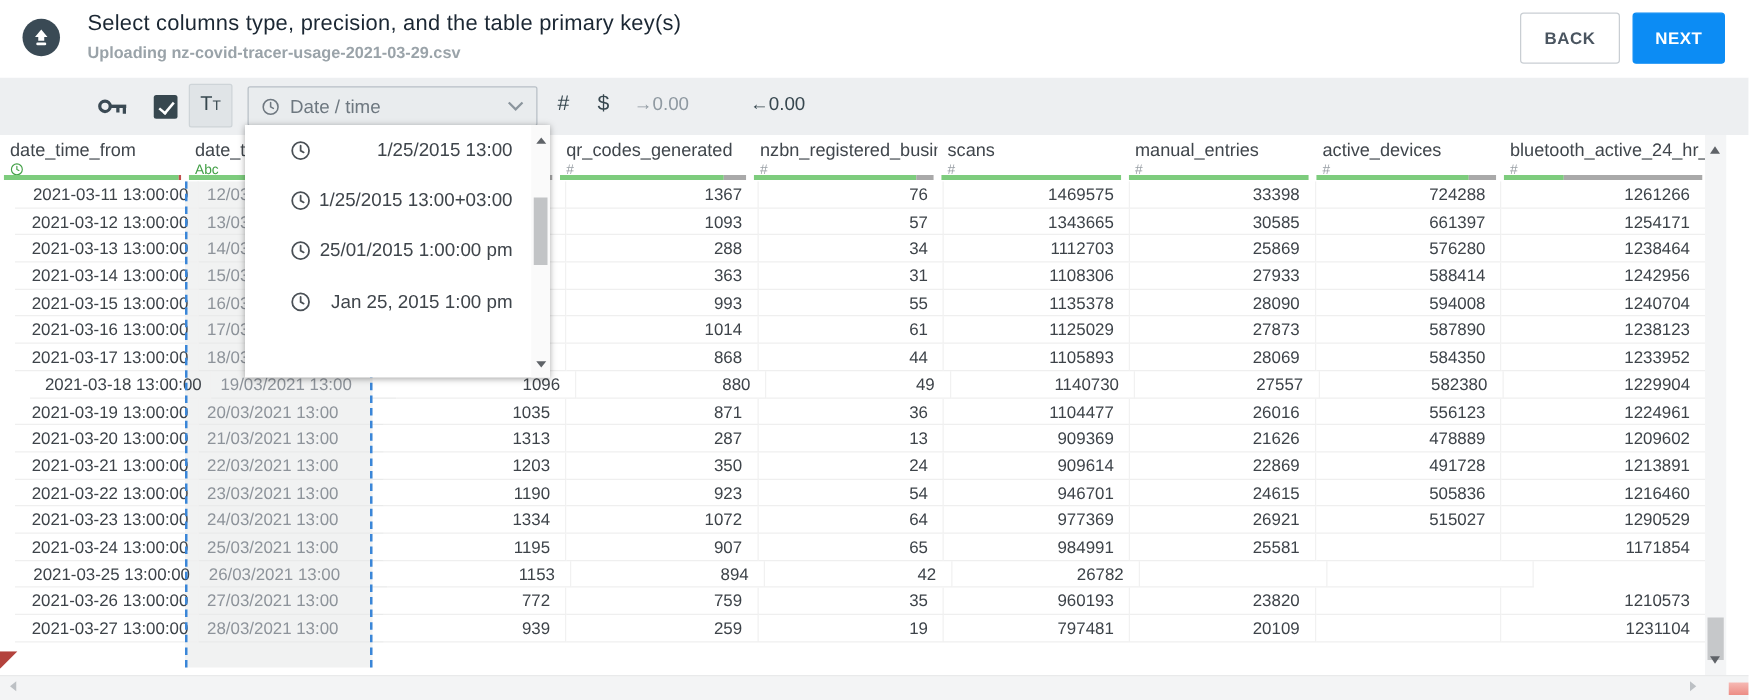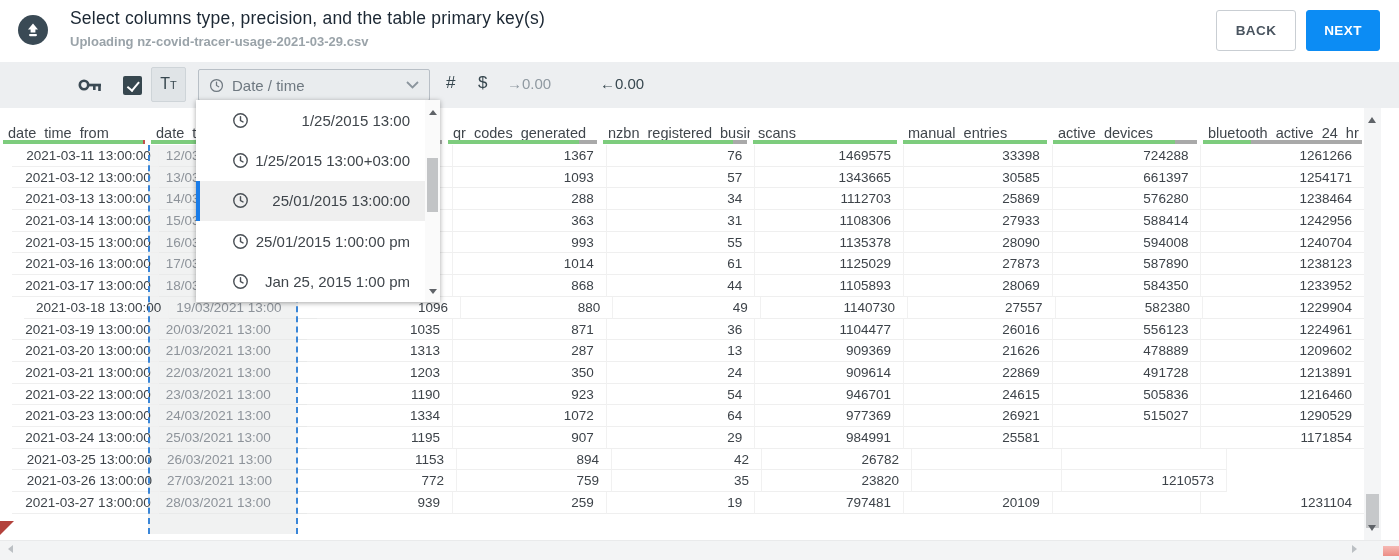--- a/index.html
+++ b/index.html
@@ -39,21 +39,21 @@
   .tb-hash{left:446px;}
   .tb-dollar{left:478px;}
   .tb-dec{position:absolute;top:13px;font-size:15px;}
   .tb-expand{left:507px;color:#8f99a1;}
   .tb-contract{left:600px;color:#37474f;}
 
   
   .table-area{position:absolute;left:0;top:108px;width:1365px;height:452px;background:#fff;}
   .col-headers{display:flex;height:32px;}
   .col-header{box-sizing:border-box;padding:5px 8px 0 8px;overflow:hidden;white-space:nowrap;}
-  .col-label{font-size:14.5px;color:#40464c;margin-top:12px;}
+  .col-label{font-size:14.5px;color:#40464c;}
   .col-type{height:13px;margin-top:1px;font-size:11px;line-height:12px;}
   .type-text{color:#43a047;font-weight:500;}
   .type-num{color:#9aa0a6;}
   .bar-row{display:flex;height:5px;}
   .bar-wrap{box-sizing:border-box;padding:0 3px;}
   .bar{height:4px;display:flex;overflow:hidden;}
   .bar div{height:100%;}
   .body{position:relative;height:395px;overflow:hidden;}
   .sel-bg{position:absolute;left:148px;top:0;width:150px;bottom:6px;background:#f1f2f2;z-index:0;}
   .sel-border{position:absolute;left:148px;top:0;width:150px;bottom:6px;box-sizing:border-box;
@@ -397,21 +397,21 @@
             <div class="cell al-right" style="width: 150px;">977369</div>
             <div class="cell al-right" style="width: 150px;">26921</div>
             <div class="cell al-right" style="width: 150px;">515027</div>
             <div class="cell al-right" style="width: 165px;">1290529</div>
           </div>
           <div class="t-row">
             <div class="cell al-right c-date" style="width: 148px;">2021-03-24 13:00:00</div>
             <div class="cell al-left c-sel" style="width: 150px;">25/03/2021 13:00</div>
             <div class="cell al-right" style="width: 147px;">1195</div>
             <div class="cell al-right" style="width: 155px;">907</div>
-            <div class="cell al-right" style="width: 150px;">29</div>
+            <div class="cell al-right" style="width: 150px;">65</div>
             <div class="cell al-right" style="width: 150px;">984991</div>
             <div class="cell al-right" style="width: 150px;">25581</div>
             <div class="cell al-right" style="width: 150px;"></div>
             <div class="cell al-right" style="width: 165px;">1171854</div>
           </div>
           <div class="t-row">
             <div class="cell al-right c-date" style="width: 148px;">2021-03-25 13:00:00</div>
             <div class="cell al-left c-sel" style="width: 150px;">26/03/2021 13:00</div>
             <div class="cell al-right" style="width: 147px;">1153</div>
             <div class="cell al-right" style="width: 155px;">894</div>
@@ -419,20 +419,21 @@
             <div class="cell al-right" style="width: 150px;">26782</div>
             <div class="cell al-right" style="width: 150px;"></div>
             <div class="cell al-right" style="width: 165px;"></div>
           </div>
           <div class="t-row">
             <div class="cell al-right c-date" style="width: 148px;">2021-03-26 13:00:00</div>
             <div class="cell al-left c-sel" style="width: 150px;">27/03/2021 13:00</div>
             <div class="cell al-right" style="width: 147px;">772</div>
             <div class="cell al-right" style="width: 155px;">759</div>
             <div class="cell al-right" style="width: 150px;">35</div>
+            <div class="cell al-right" style="width: 150px;">960193</div>
             <div class="cell al-right" style="width: 150px;">23820</div>
             <div class="cell al-right" style="width: 150px;"></div>
             <div class="cell al-right" style="width: 165px;">1210573</div>
           </div>
           <div class="t-row">
             <div class="cell al-right c-date" style="width: 148px;">2021-03-27 13:00:00</div>
             <div class="cell al-left c-sel" style="width: 150px;">28/03/2021 13:00</div>
             <div class="cell al-right" style="width: 147px;">939</div>
             <div class="cell al-right" style="width: 155px;">259</div>
             <div class="cell al-right" style="width: 150px;">19</div>
@@ -478,29 +479,20 @@
       </div>
       <div class="menu-item">
         <span class="mi-icon">
           <svg width="17" height="17" viewBox="0 0 24 24" fill="none" stroke="#4a5056" stroke-width="2" stroke-linecap="round">
             <circle cx="12" cy="12" r="9.5"></circle>
             <path d="M12 6.5 V12 L15.5 14"></path>
           </svg>
         </span>
         <span class="mi-label">1/25/2015 13:00+03:00</span>
       </div>
-      <div class="menu-item selected">
-        <span class="mi-icon">
-          <svg width="17" height="17" viewBox="0 0 24 24" fill="none" stroke="#4a5056" stroke-width="2" stroke-linecap="round">
-            <circle cx="12" cy="12" r="9.5"></circle>
-            <path d="M12 6.5 V12 L15.5 14"></path>
-          </svg>
-        </span>
-        <span class="mi-label">25/01/2015 13:00:00</span>
-      </div>
       <div class="menu-item">
         <span class="mi-icon">
           <svg width="17" height="17" viewBox="0 0 24 24" fill="none" stroke="#4a5056" stroke-width="2" stroke-linecap="round">
             <circle cx="12" cy="12" r="9.5"></circle>
             <path d="M12 6.5 V12 L15.5 14"></path>
           </svg>
         </span>
         <span class="mi-label">25/01/2015 1:00:00 pm</span>
       </div>
       <div class="menu-item">

